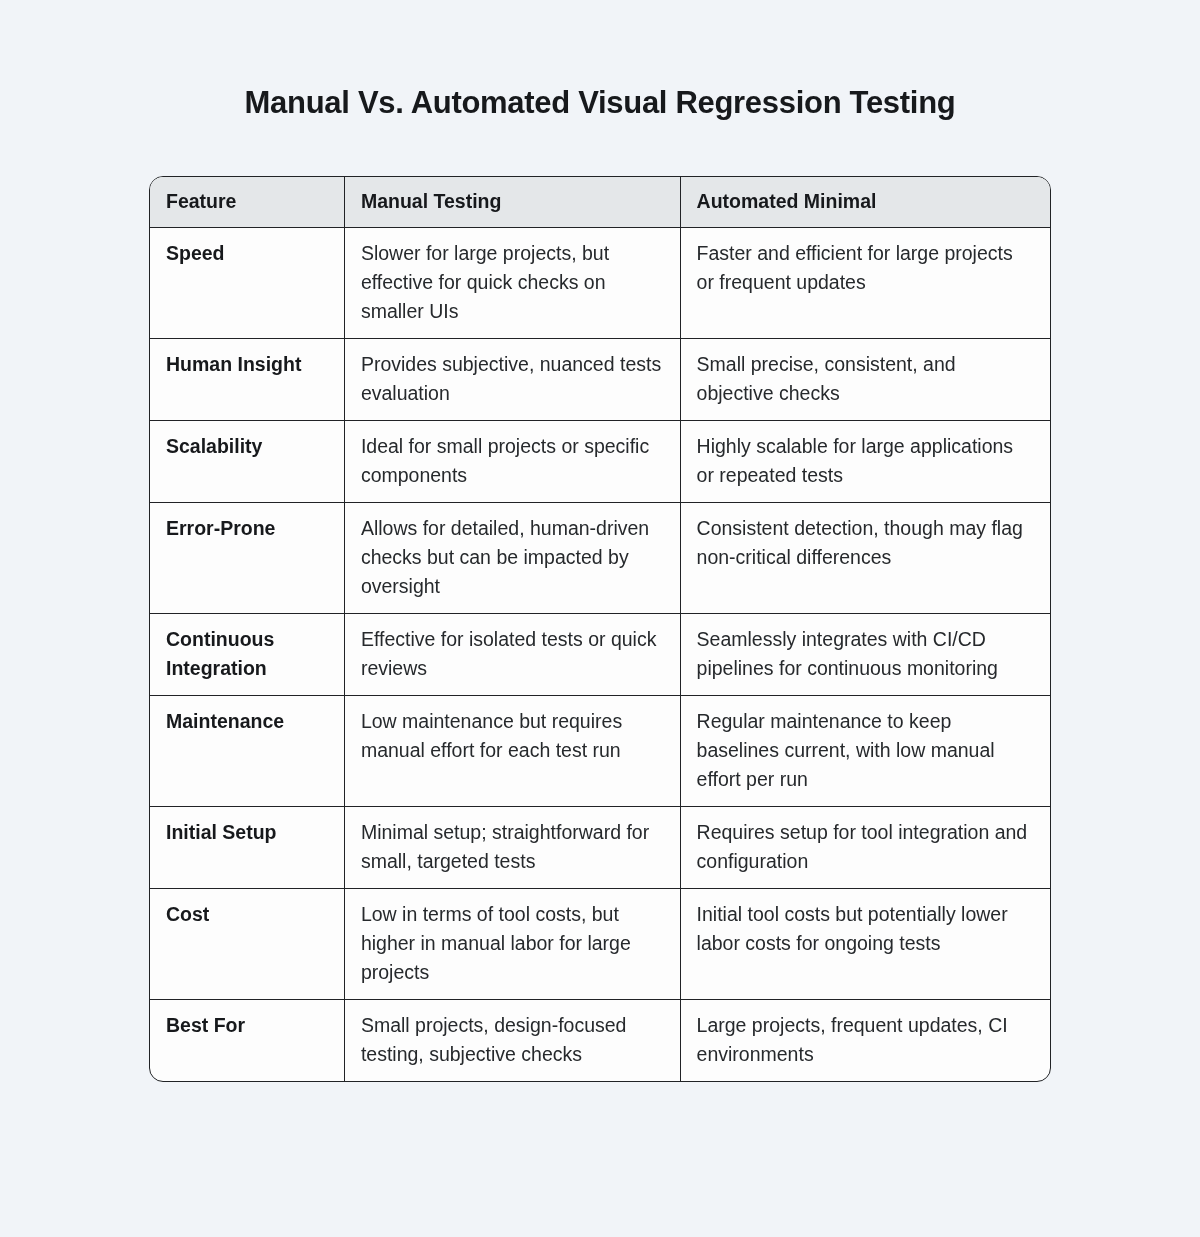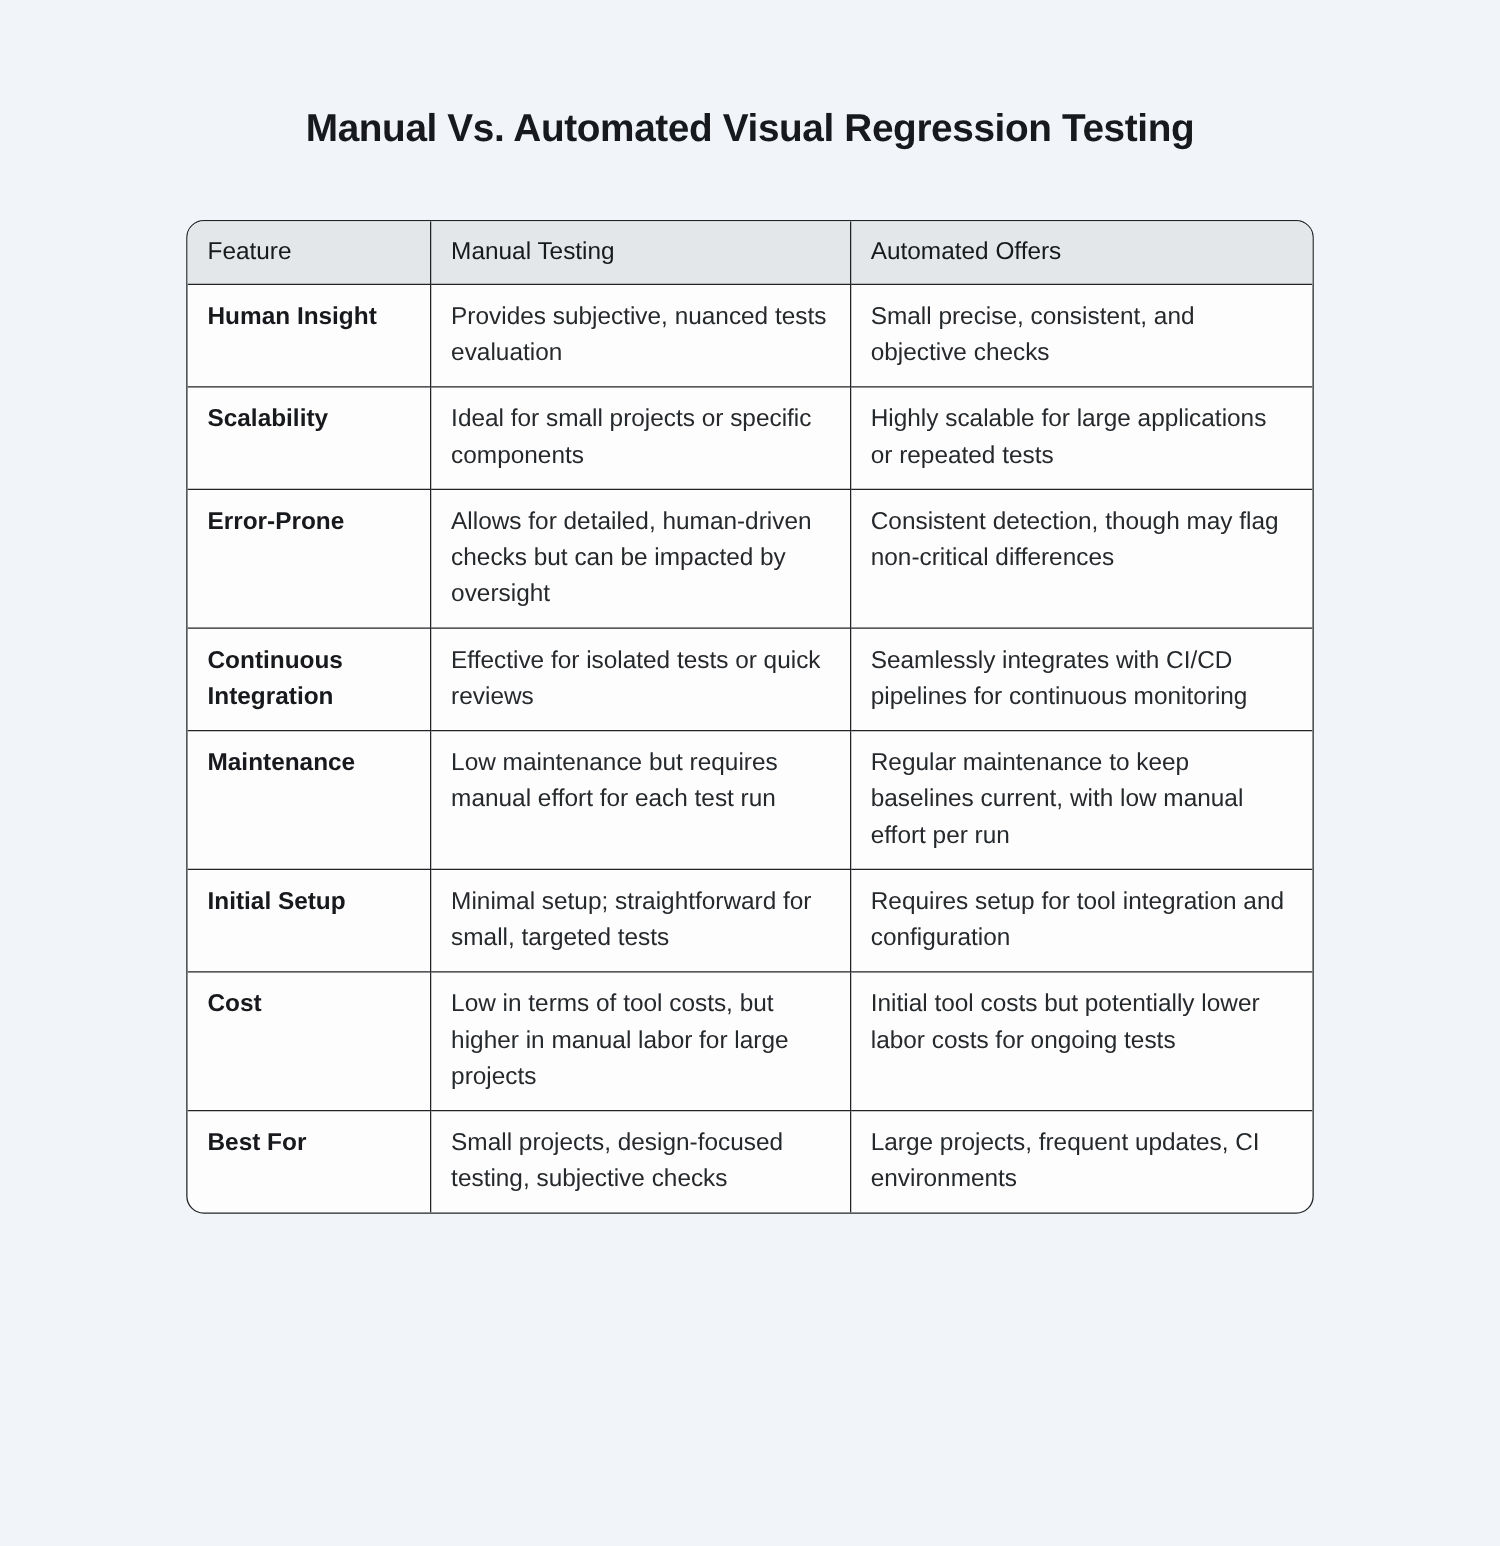--- a/index.html
+++ b/index.html
@@ -46,21 +46,21 @@
     text-align: left;
     vertical-align: top;
     padding: 11px 16px 12px 16px;
     font-size: 19.5px;
     line-height: 29px;
   }
   th:last-child, td:last-child { border-right: none; }
   tr:last-child td { border-bottom: none; }
   thead th {
     background: #e4e7e9;
-    font-weight: 400;
+    font-weight: 700;
     color: #17191c;
     padding-top: 10px;
     padding-bottom: 11px;
   }
   td.feature {
     font-weight: 700;
     color: #17191c;
   }
   td.desc { color: #26292c; }
 </style>
@@ -75,24 +75,29 @@
     <table class="compare">
       <colgroup>
         <col class="c-feature">
         <col class="c-manual">
         <col class="c-automated">
       </colgroup>
       <thead>
         <tr>
           <th>Feature</th>
           <th>Manual Testing</th>
-          <th>Automated Offers</th>
+          <th>Automated Minimal</th>
         </tr>
       </thead>
       <tbody>
+        <tr>
+          <td class="feature">Speed</td>
+          <td class="desc">Slower for large projects, but effective for quick checks on smaller UIs</td>
+          <td class="desc">Faster and efficient for large projects or frequent updates</td>
+        </tr>
         <tr>
           <td class="feature">Human Insight</td>
           <td class="desc">Provides subjective, nuanced tests evaluation</td>
           <td class="desc">Small precise, consistent, and objective checks</td>
         </tr>
         <tr>
           <td class="feature">Scalability</td>
           <td class="desc">Ideal for small projects or specific components</td>
           <td class="desc">Highly scalable for large applications or repeated tests</td>
         </tr>

